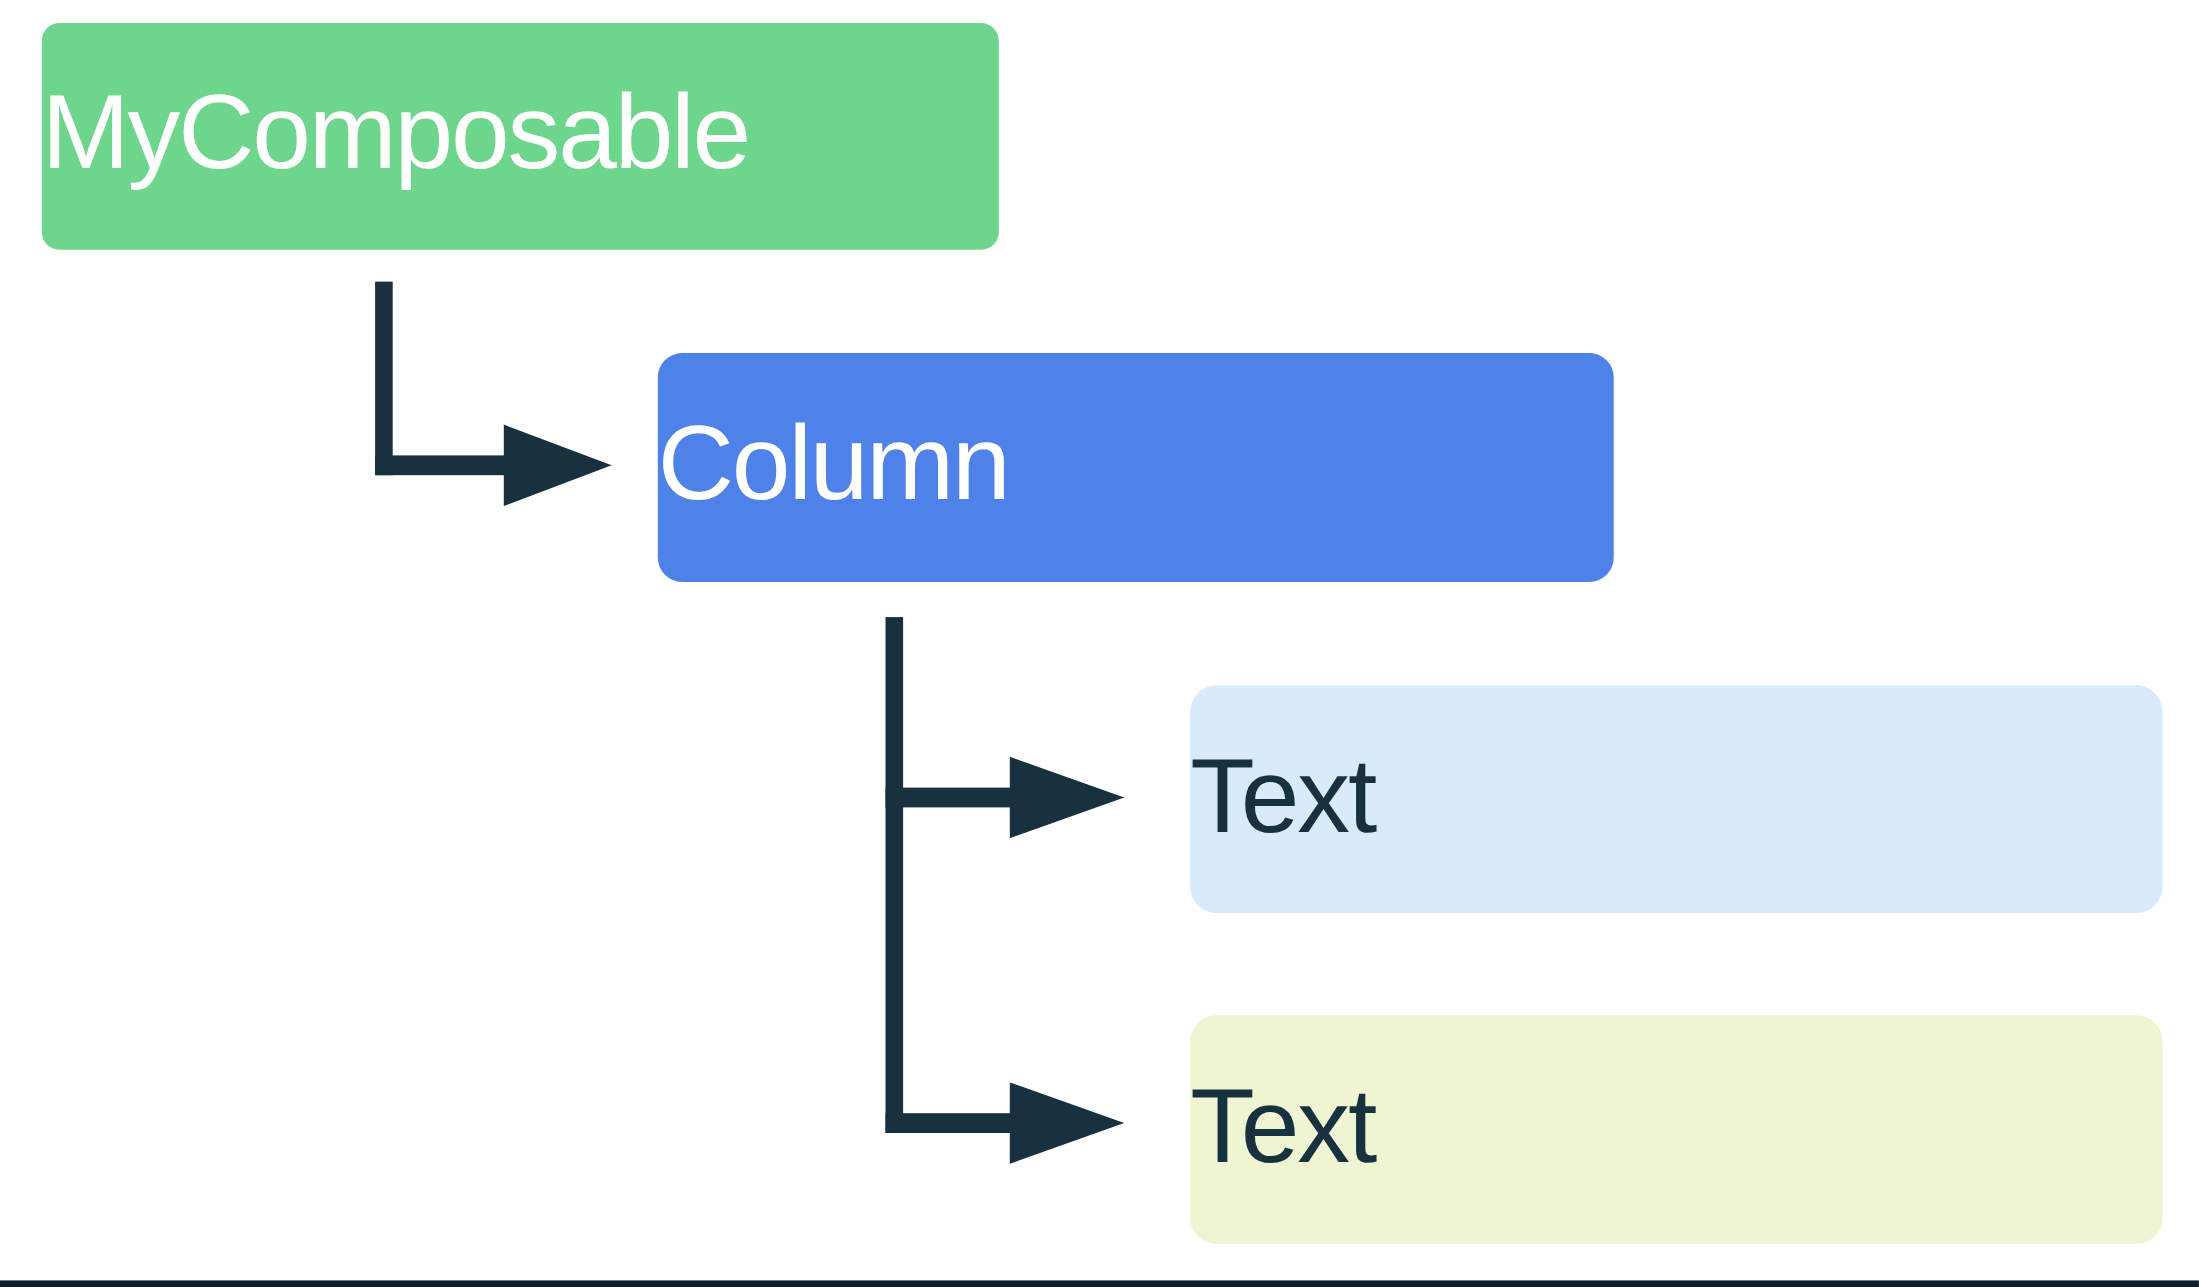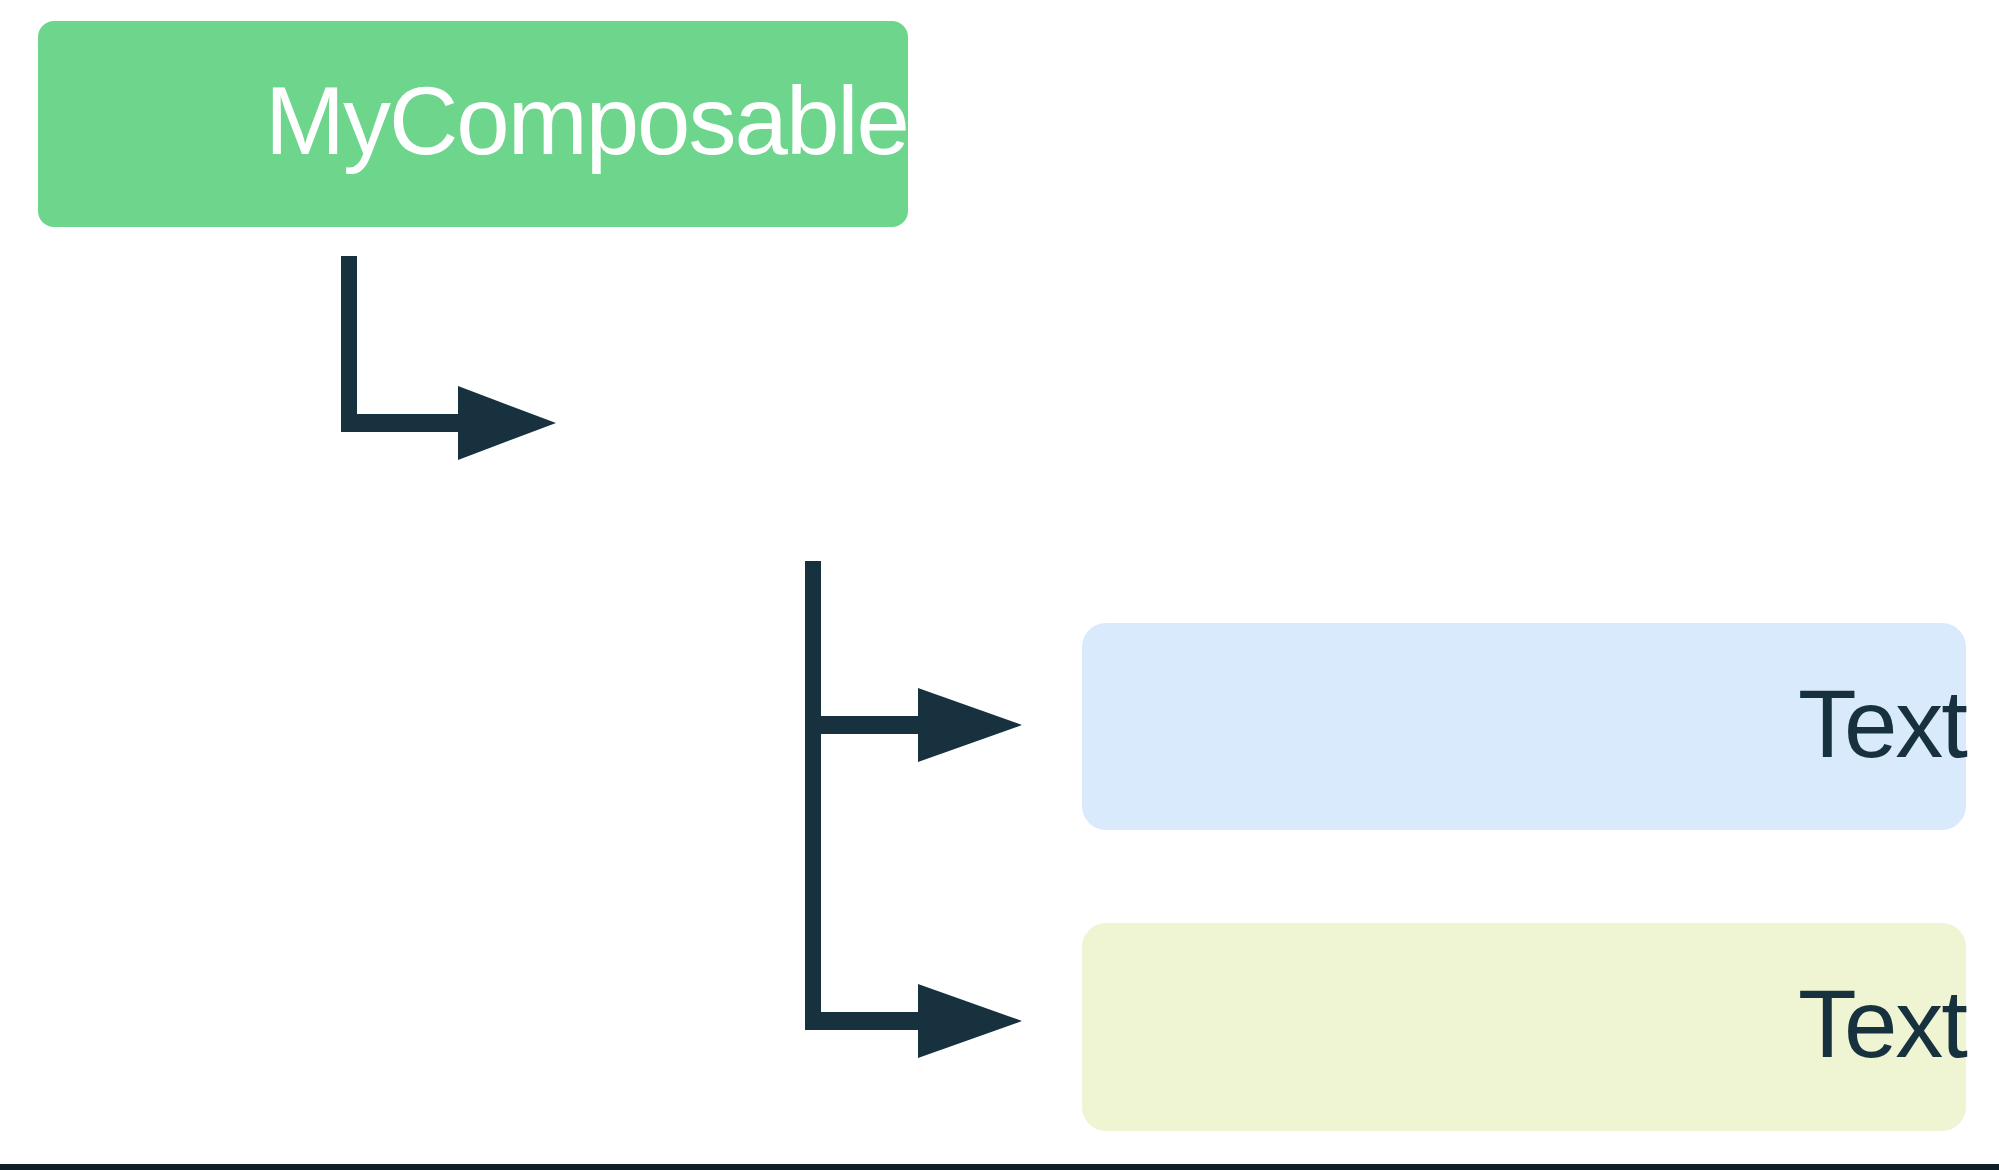--- a/index.html
+++ b/index.html
@@ -23,21 +23,21 @@
     height: 1170px;
     display: block;
   }
   .connector-shape {
     fill: var(--connector, #17313F);
   }
   .node {
     position: absolute;
     display: flex;
     align-items: center;
-    justify-content: flex-end;
+    justify-content: flex-start;
     box-sizing: border-box;
   }
   .node-label {
     font-size: 96px;
     font-weight: 400;
     letter-spacing: -2px;
     line-height: 1;
     white-space: nowrap;
     padding-bottom: 6px; 
   }
@@ -103,20 +103,23 @@
         <rect class="connector-shape" x="805" y="1012" width="118" height="18"></rect>
         <polygon class="connector-shape" points="918,984 918,1058 1022,1021"></polygon>
       </g>
     </g>
   </svg>
 
   <div class="node node-mycomposable">
     <span class="node-label">MyComposable</span>
   </div>
 
+  <div class="node node-column">
+    <span class="node-label">Column</span>
+  </div>
 
   <div class="node node-text-1">
     <span class="node-label">Text</span>
   </div>
 
   <div class="node node-text-2">
     <span class="node-label">Text</span>
   </div>
 
   <div class="bottom-line"></div>

